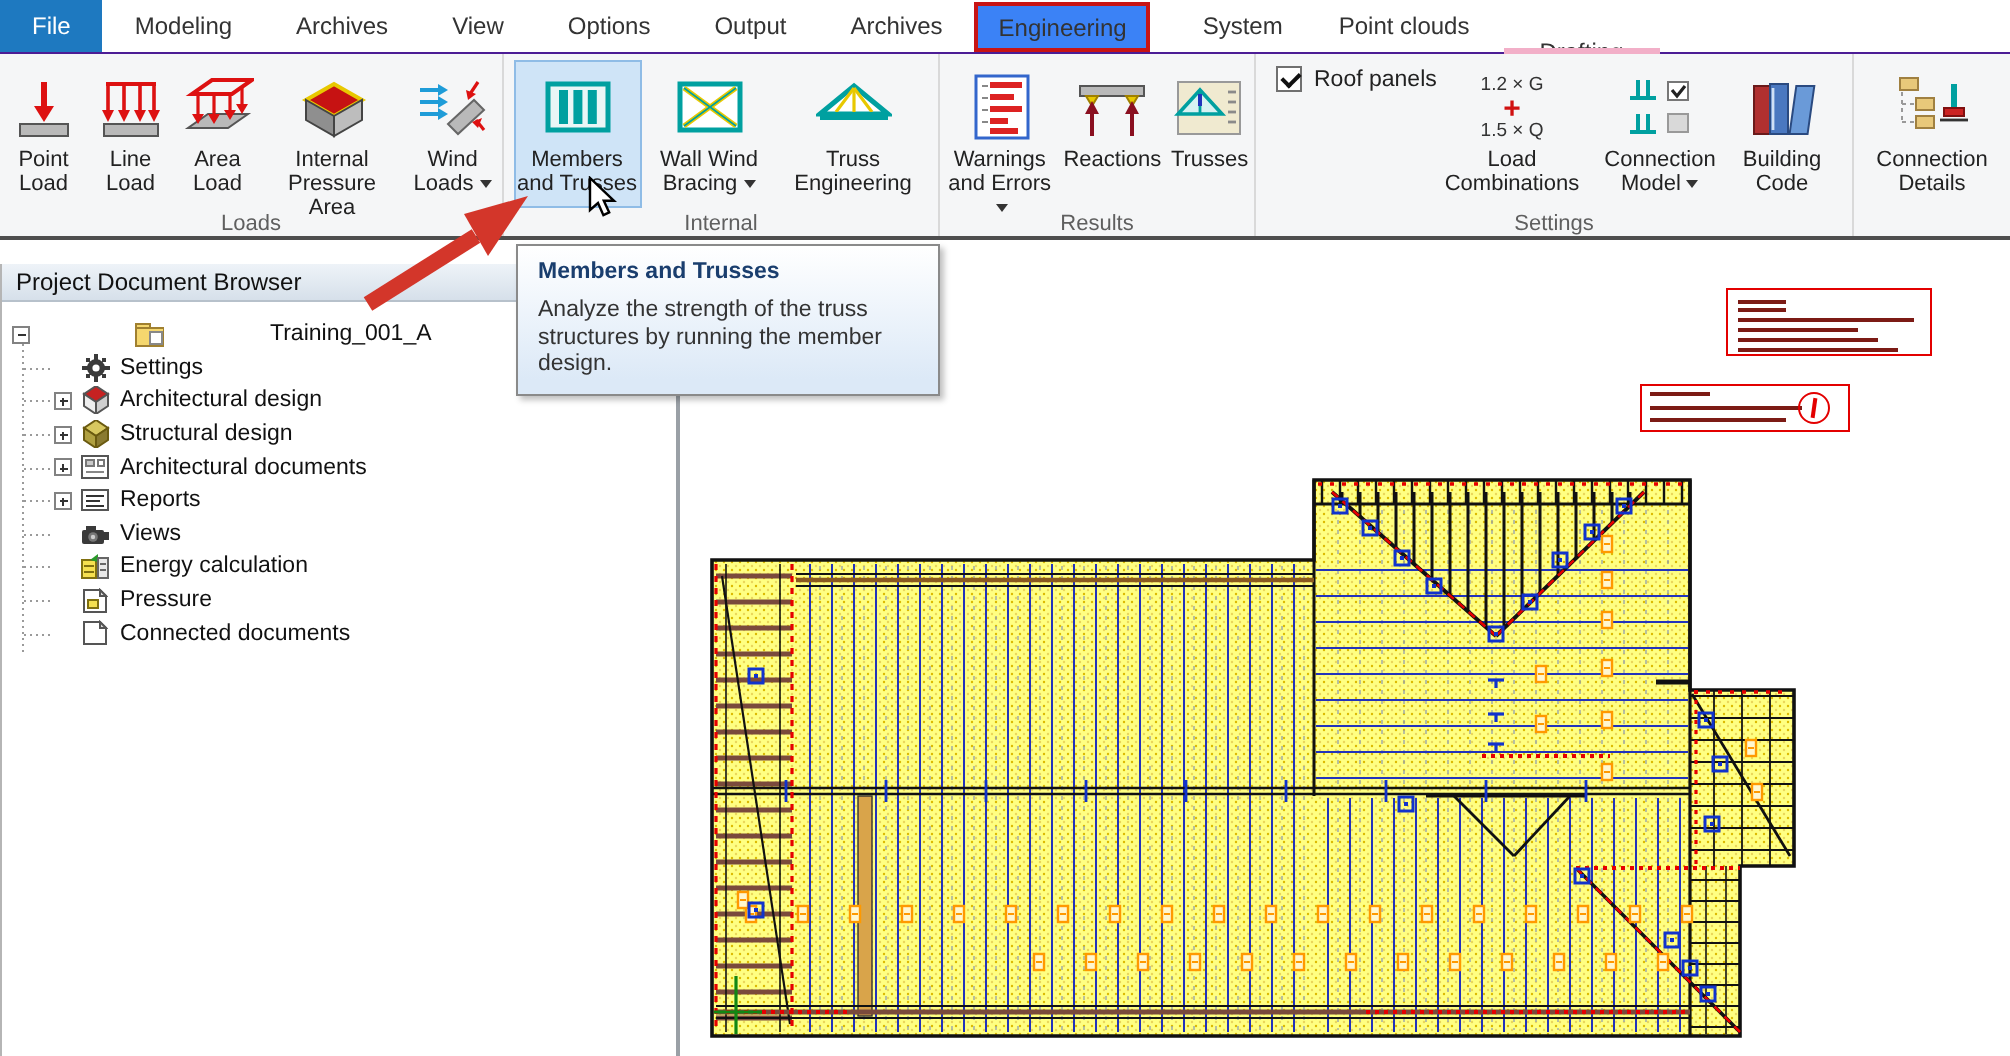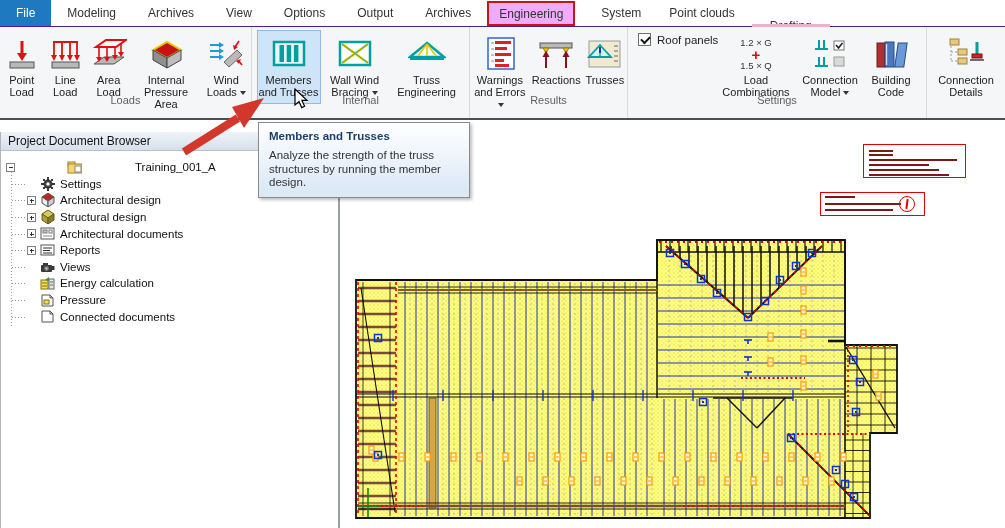--- a/index.html
+++ b/index.html
@@ -5,30 +5,30 @@
   * { box-sizing: border-box; margin: 0; padding: 0; }
   html,body { background:#fff; }
   body { font-family:"Liberation Sans", sans-serif; width:1005px; height:528px; overflow:hidden; }
   #app { position:relative; width:1005px; height:528px; background:#fff; overflow:hidden; }
 
   
   #menubar { position:absolute; left:0; top:0; width:1005px; height:27px; background:#fff;
              border-bottom:1px solid #4c1d95; display:flex; align-items:stretch; font-size:12px; color:#333; }
   .mtab { display:flex; align-items:center; padding:0 6px; cursor:default; white-space:nowrap; position:relative; }
   .mtab.file { background:#1E79C0; color:#fff; padding:0 16px; margin-right:10px; }
-  .mtab.eng  { border:2px solid #C81414; background:#f0abfc; margin:1px 8px 0 10px; padding:0 10px; height:25px; align-self:flex-start; }
+  .mtab.eng  { border:2px solid #C81414; background:#3b82f6; margin:1px 8px 0 10px; padding:0 10px; height:25px; align-self:flex-start; }
   .mtab.draft{ border:1px solid #c9c9c9; border-bottom:none; background:#fff; margin-left:16px; padding:0 12px;margin-top:24px; }
   .mtab.draft::before { content:""; position:absolute; left:-6px; right:-6px; top:-1px; height:4px; background:#F2AFC8; }
   .gap1{ margin-left:12px;} .gap2{ margin-left:20px;} .gap3{ margin-left:16px;}
 
   
   #ribbon { position:absolute; left:0; top:27px; width:1005px; height:93px; background:#f5f6f7;
             border-bottom:2px solid #4E4E4E; display:flex; }
   .rgroup { position:relative; height:100%; border-right:1px solid #d9d9d9; display:flex; align-items:flex-start; justify-content:center; padding-top:3px; }
-  .rgroup-label { position:absolute; bottom:12px; left:0; right:0; text-align:center; font-size:11px; color:#5f5f5f; }
+  .rgroup-label { position:absolute; bottom:0; left:0; right:0; text-align:center; font-size:11px; color:#5f5f5f; }
   .rbtn { display:flex; flex-direction:column; align-items:center; padding-top:3px; margin:0 1px; border:1px solid transparent; }
   .rbtn .ricon { height:40px; display:flex; align-items:center; justify-content:center; }
   .rbtn .rlabel { font-size:11px; line-height:12px; text-align:center; color:#222; }
   .rbtn.hl { background:#CFE4F7; border:1px solid #8FBCE6; height:74px; }
   .caret { display:inline-block; width:0; height:0; border-left:3.5px solid transparent; border-right:3.5px solid transparent;
            border-top:4px solid #333; margin-left:3px; vertical-align:middle; }
   
   .cbrow { display:flex; align-items:center; position:absolute; left:10px; top:6px; }
   .cbox { width:13px; height:13px; border:1px solid #707070; background:#fff; position:relative; margin-right:6px; }
   .cbox::after { content:""; position:absolute; left:2px; top:2px; width:7px; height:4px;

